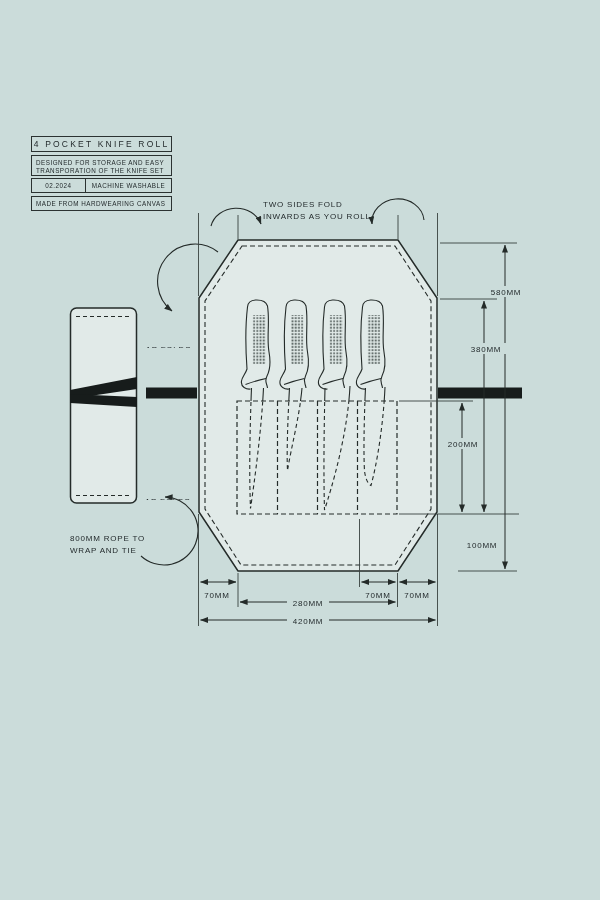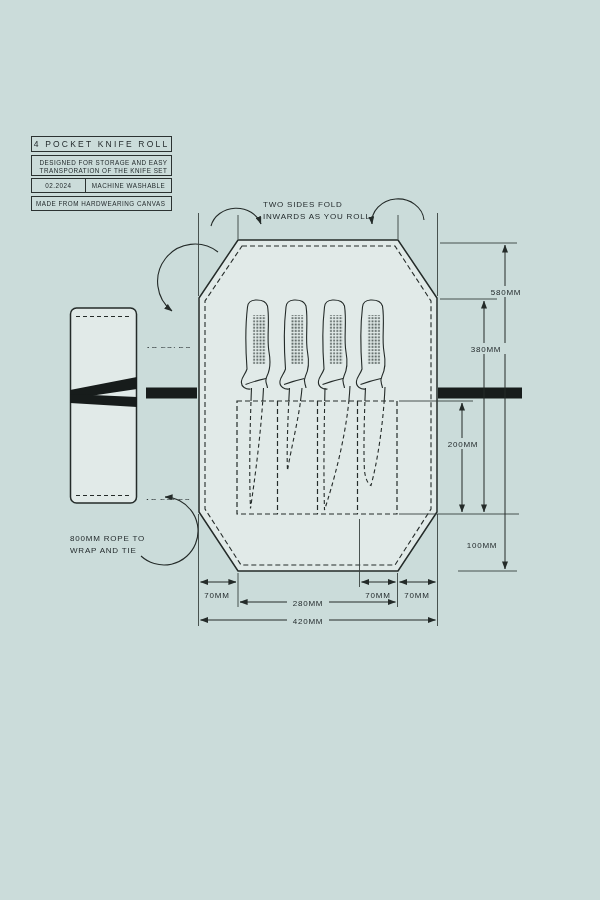--- a/index.html
+++ b/index.html
@@ -1,18 +1,18 @@
 <!DOCTYPE html>
 <html><head>
 <meta charset="utf-8">
 <style>
   html,body{margin:0;padding:0;background:#cbdcda;}
   #canvas{position:relative;width:600px;height:900px;background:#cbdcda;overflow:hidden;
           font-family:"Liberation Sans",sans-serif;color:#232a2c;}
-  .tb-box{position:absolute;border:1px solid #2b3231;box-sizing:border-box;text-align:center;}
+  .tb-box{position:absolute;border:1px solid #2b3231;box-sizing:border-box;}
   .tb-title{font-size:8.5px;letter-spacing:2.2px;display:flex;align-items:center;justify-content:center;}
   .tb-small{font-size:6.3px;letter-spacing:0.5px;line-height:8.5px;padding:2.5px 0 0 4px;}
   .tb-row{display:flex;align-items:stretch;font-size:6.3px;letter-spacing:0.5px;}
   .tb-cell{display:flex;align-items:center;justify-content:center;}
   .note{position:absolute;font-size:8px;letter-spacing:0.8px;line-height:11px;white-space:pre;color:#232a2c;}
   .clipbox{position:absolute;overflow:hidden;}
   .clipbox .note{position:absolute;top:0;}
   svg{position:absolute;left:0;top:0;}
   svg text{font-family:"Liberation Sans",sans-serif;font-size:8px;letter-spacing:0.8px;fill:#232a2c;}
 </style>

